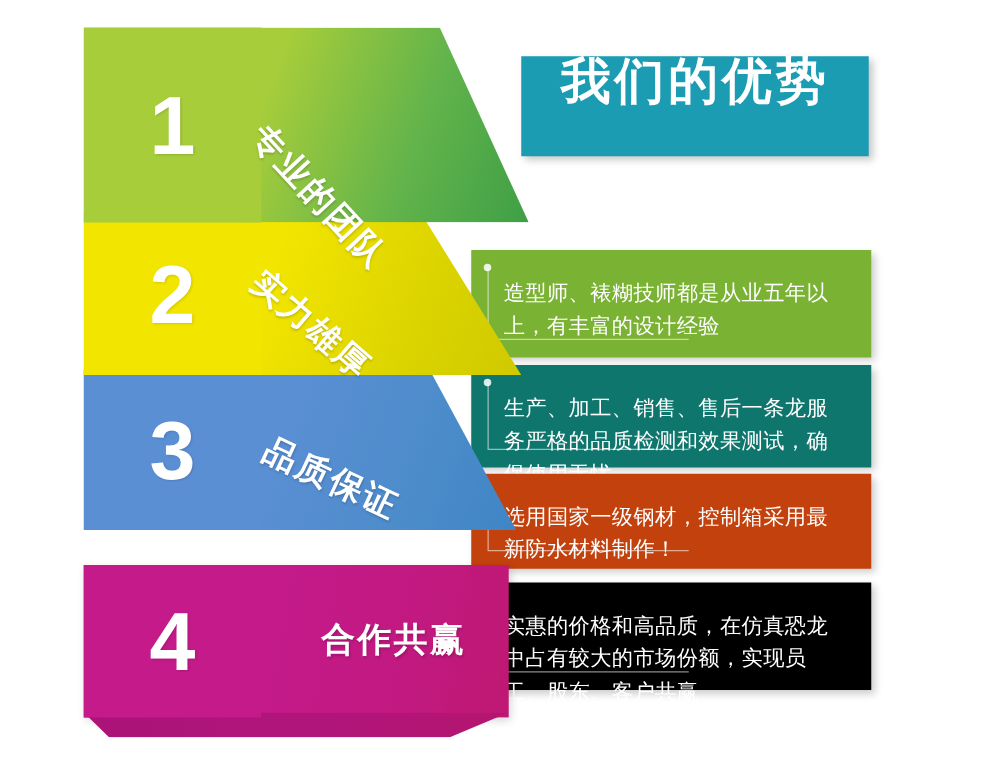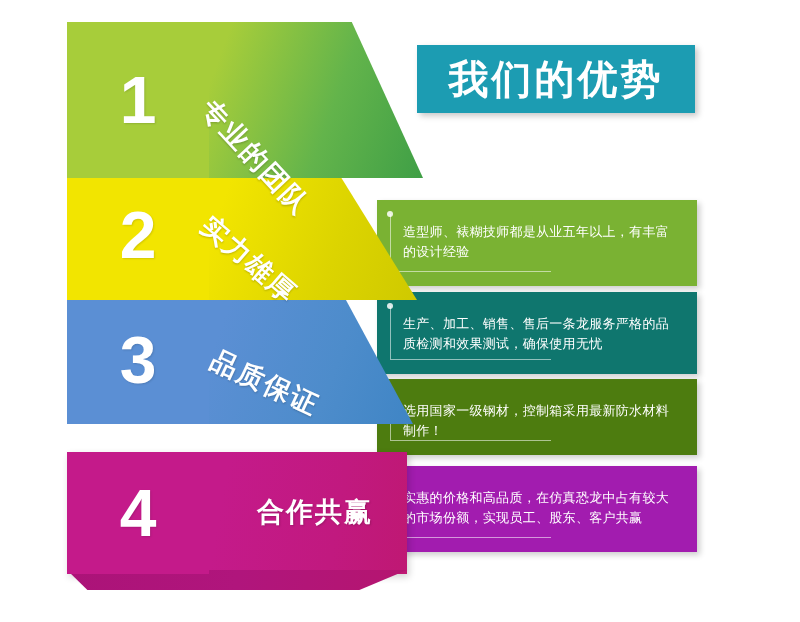--- a/index.html
+++ b/index.html
@@ -19,25 +19,24 @@
     height: 622px;
     background: #ffffff;
   }
 
   
   #title-badge {
     position: absolute;
     left: 417px;
     top: 45px;
     width: 278px;
-    height: 68px;
+    height: 80px;
     background: #1c9cb2;
     box-shadow: 3px 3px 6px rgba(0,0,0,0.22);
     display: flex;
-    align-items: center;
     justify-content: center;
   }
   #title-text {
     color: #ffffff;
     font-size: 40px;
     font-weight: bold;
     letter-spacing: 3px;
     line-height: 1;
     white-space: nowrap;
   }
@@ -71,29 +70,29 @@
     left: 10px;
     top: 11px;
     width: 6px;
     height: 6px;
     border-radius: 50%;
     background: rgba(255,255,255,0.85);
   }
   .panel-text {
     position: relative;
     color: #ffffff;
-    font-size: 13px;
+    font-size: 17px;
     line-height: 1.55;
     letter-spacing: 0.3px;
   }
 
   #panel-1 { top: 200px; height: 86px; background: #7ab233; }
   #panel-2 { top: 292px; height: 82px; background: #0f766e; }
-  #panel-3 { top: 379px; height: 76px; background: #4d7c0f; }
-  #panel-4 { top: 466px; height: 86px; background: #a21caf; }
+  #panel-3 { top: 379px; height: 76px; background: #c2410c; }
+  #panel-4 { top: 466px; height: 86px; background: #000000; }
 
   
   .ribbon {
     position: absolute;
     left: 67px;
   }
   .num-box {
     position: absolute;
     left: 0;
     top: 0;

